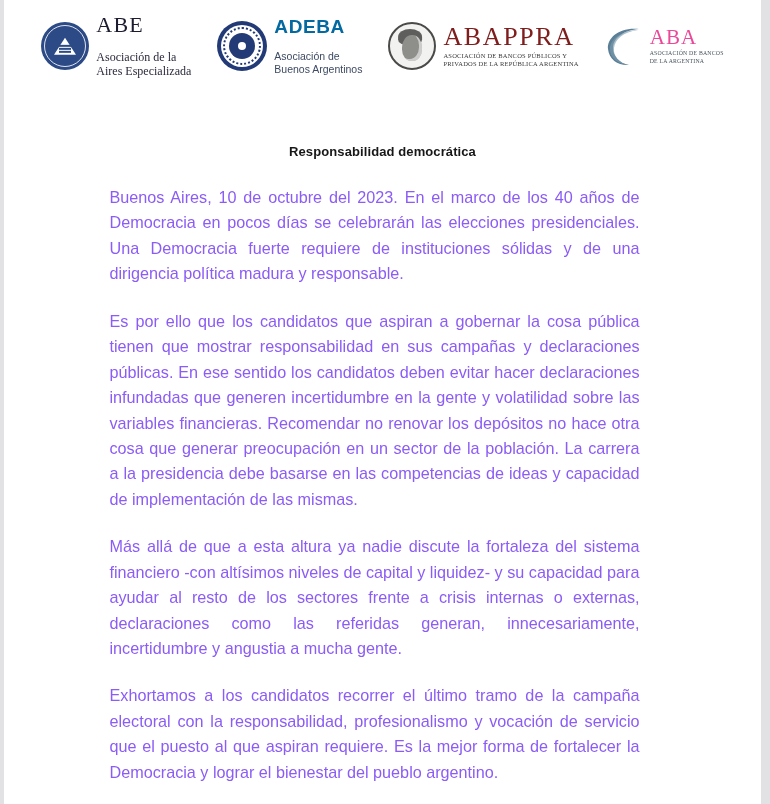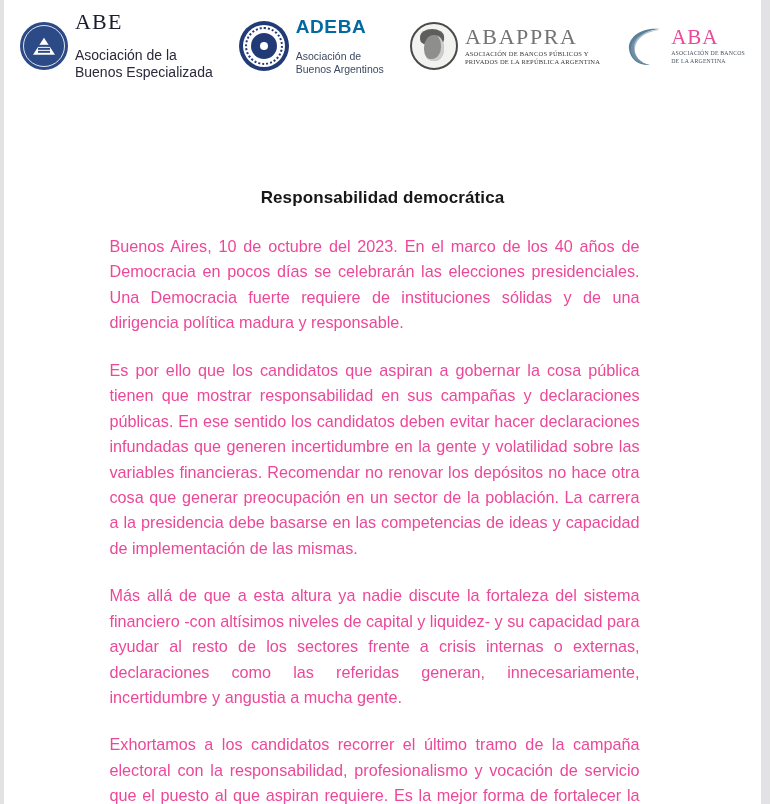--- a/index.html
+++ b/index.html
@@ -87,22 +87,22 @@
     box-shadow: 0 3px 0 #2b4a86, 0 6px 0 #2b4a86;
   }
   .abe-words .abe-name {
     font-family: "Liberation Serif", serif;
     font-size: 22px;
     letter-spacing: 1.2px;
     color: #1c1c30;
     line-height: 1;
   }
   .abe-words .abe-sub {
-    font-family: Liberation Sans, sans-serif;
-    font-size: 14px;
+    font-family: Liberation Serif, serif;
+    font-size: 12px;
     color: #2a2a3c;
     line-height: 1.18;
     margin-top: 14px;
   }
 
   
   .adeba-mark {
     position: relative;
     width: 50px;
     height: 50px;
@@ -180,23 +180,23 @@
     left: 50%;
     top: 30%;
     transform: translate(-58%,-50%);
     width: 24px;
     height: 16px;
     border-radius: 50% 50% 35% 35%;
     background: #5e5e5c;
   }
   .abappra-words .abappra-name {
     font-family: "Liberation Serif", serif;
-    font-size: 22px;
+    font-size: 26px;
     letter-spacing: 1.6px;
-    color: #737373;
+    color: #7f1d1d;
     line-height: 1;
   }
   .abappra-words .abappra-sub {
     font-family: "Liberation Serif", serif;
     font-size: 6.5px;
     letter-spacing: .2px;
     color: #3a3a3a;
     line-height: 1.25;
     margin-top: 2px;
   }
@@ -223,57 +223,57 @@
     font-size: 5.8px;
     letter-spacing: .2px;
     color: #46525c;
     line-height: 1.3;
     margin-top: 2px;
   }
 
   
   .doc-title {
     text-align: center;
-    font-size: 17px;
+    font-size: 13px;
     font-weight: bold;
     color: #171717;
-    margin: 116px 0 0 0;
+    margin: 72px 0 0 0;
     letter-spacing: .1px;
   }
   .body-copy {
     margin: 0 auto;
     padding-top: 26px;
     width: 546px;
   }
   .body-copy p {
     text-align: justify;
     font-size: 16.2px;
     line-height: 1.57;
-    color: #ec4899;
+    color: #8b5cf6;
     margin: 0 16px 22px 0;
   }
   .body-copy p:last-child { margin-bottom: 0; }
 </style>
 </head>
 <body>
 
 <div class="page">
   <div class="page-inner">
 
     <div class="logo-bar">
 
       <div class="logo">
         <div class="abe-mark">
           <div class="abe-tri"></div>
         </div>
         <div class="abe-words">
           <div class="abe-name">ABE</div>
           <div class="abe-sub">
             <span>Asociación de la</span><br>
-            <span>Buenos Especializada</span>
+            <span>Aires Especializada</span>
           </div>
         </div>
       </div>
 
       <div class="logo">
         <div class="adeba-mark">
           <div class="ring-w"></div>
           <div class="ring-dots"></div>
           <div class="core"></div>
         </div>

